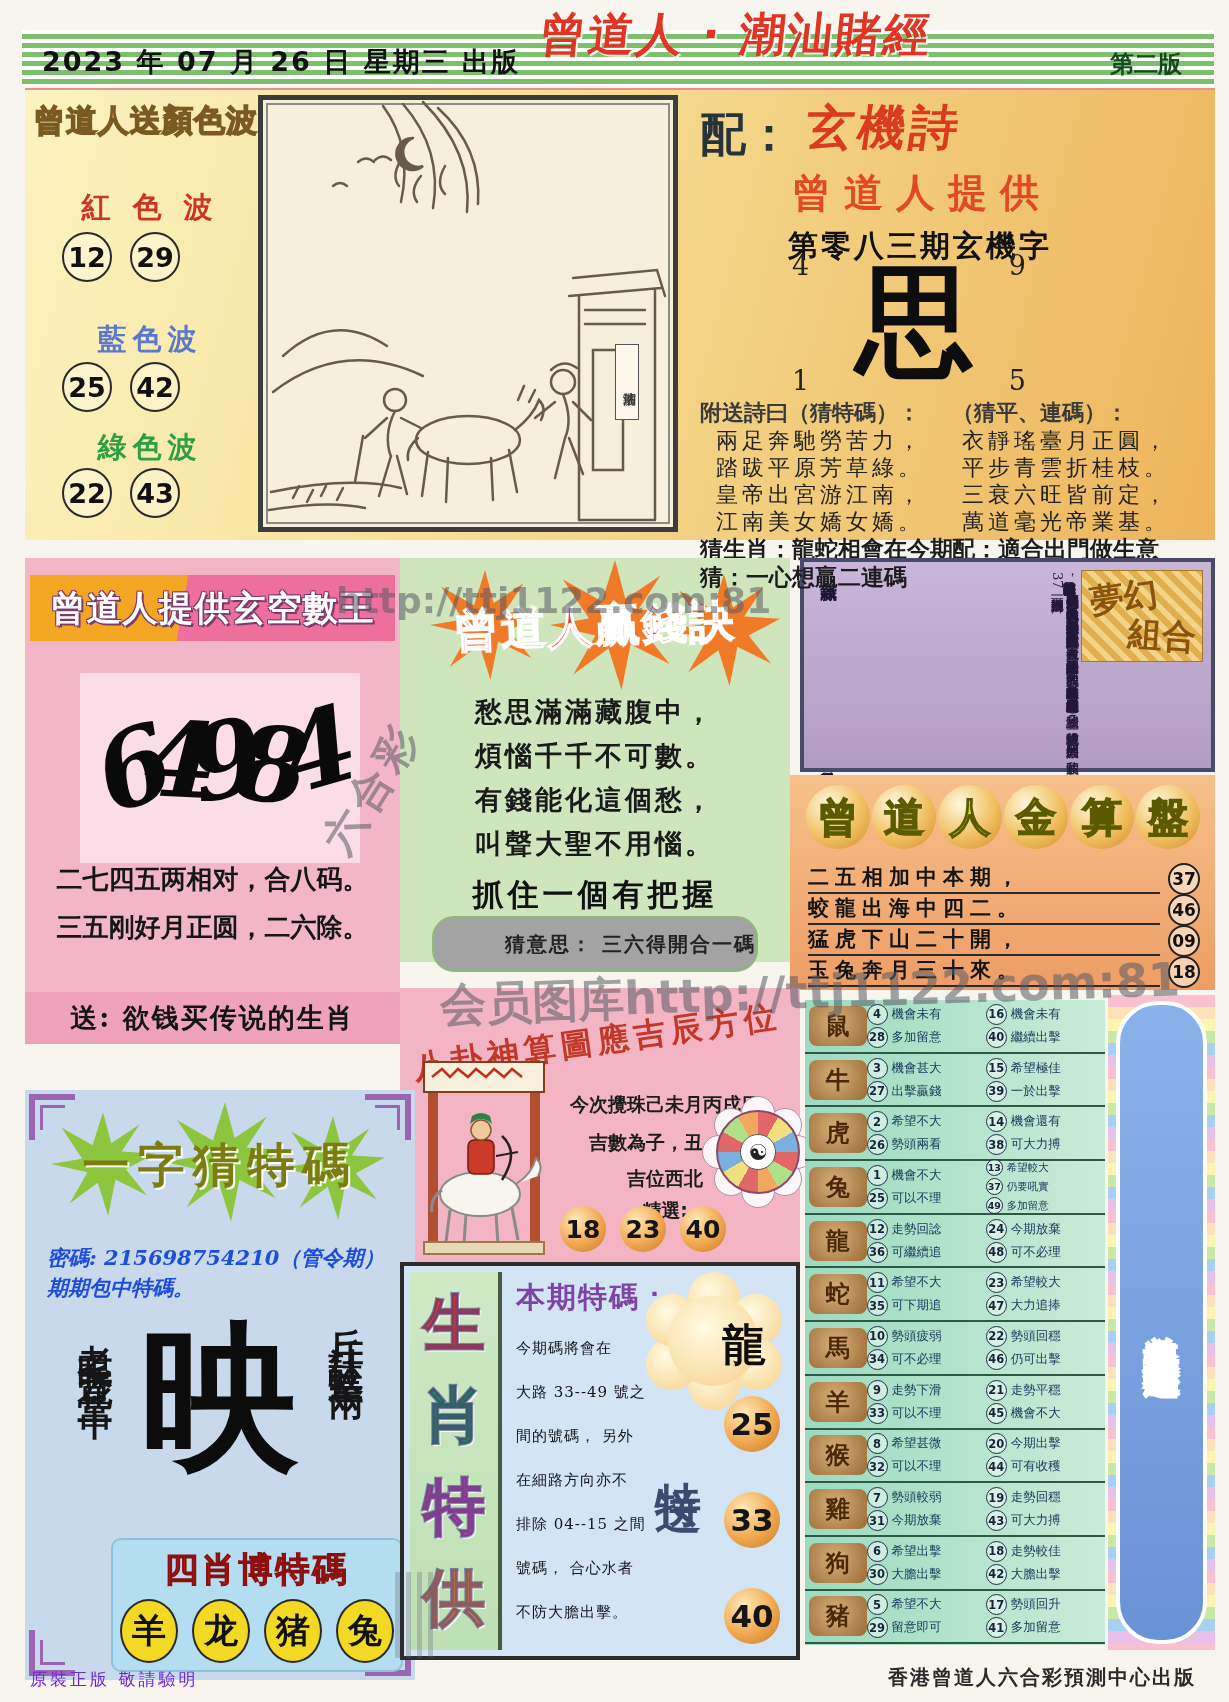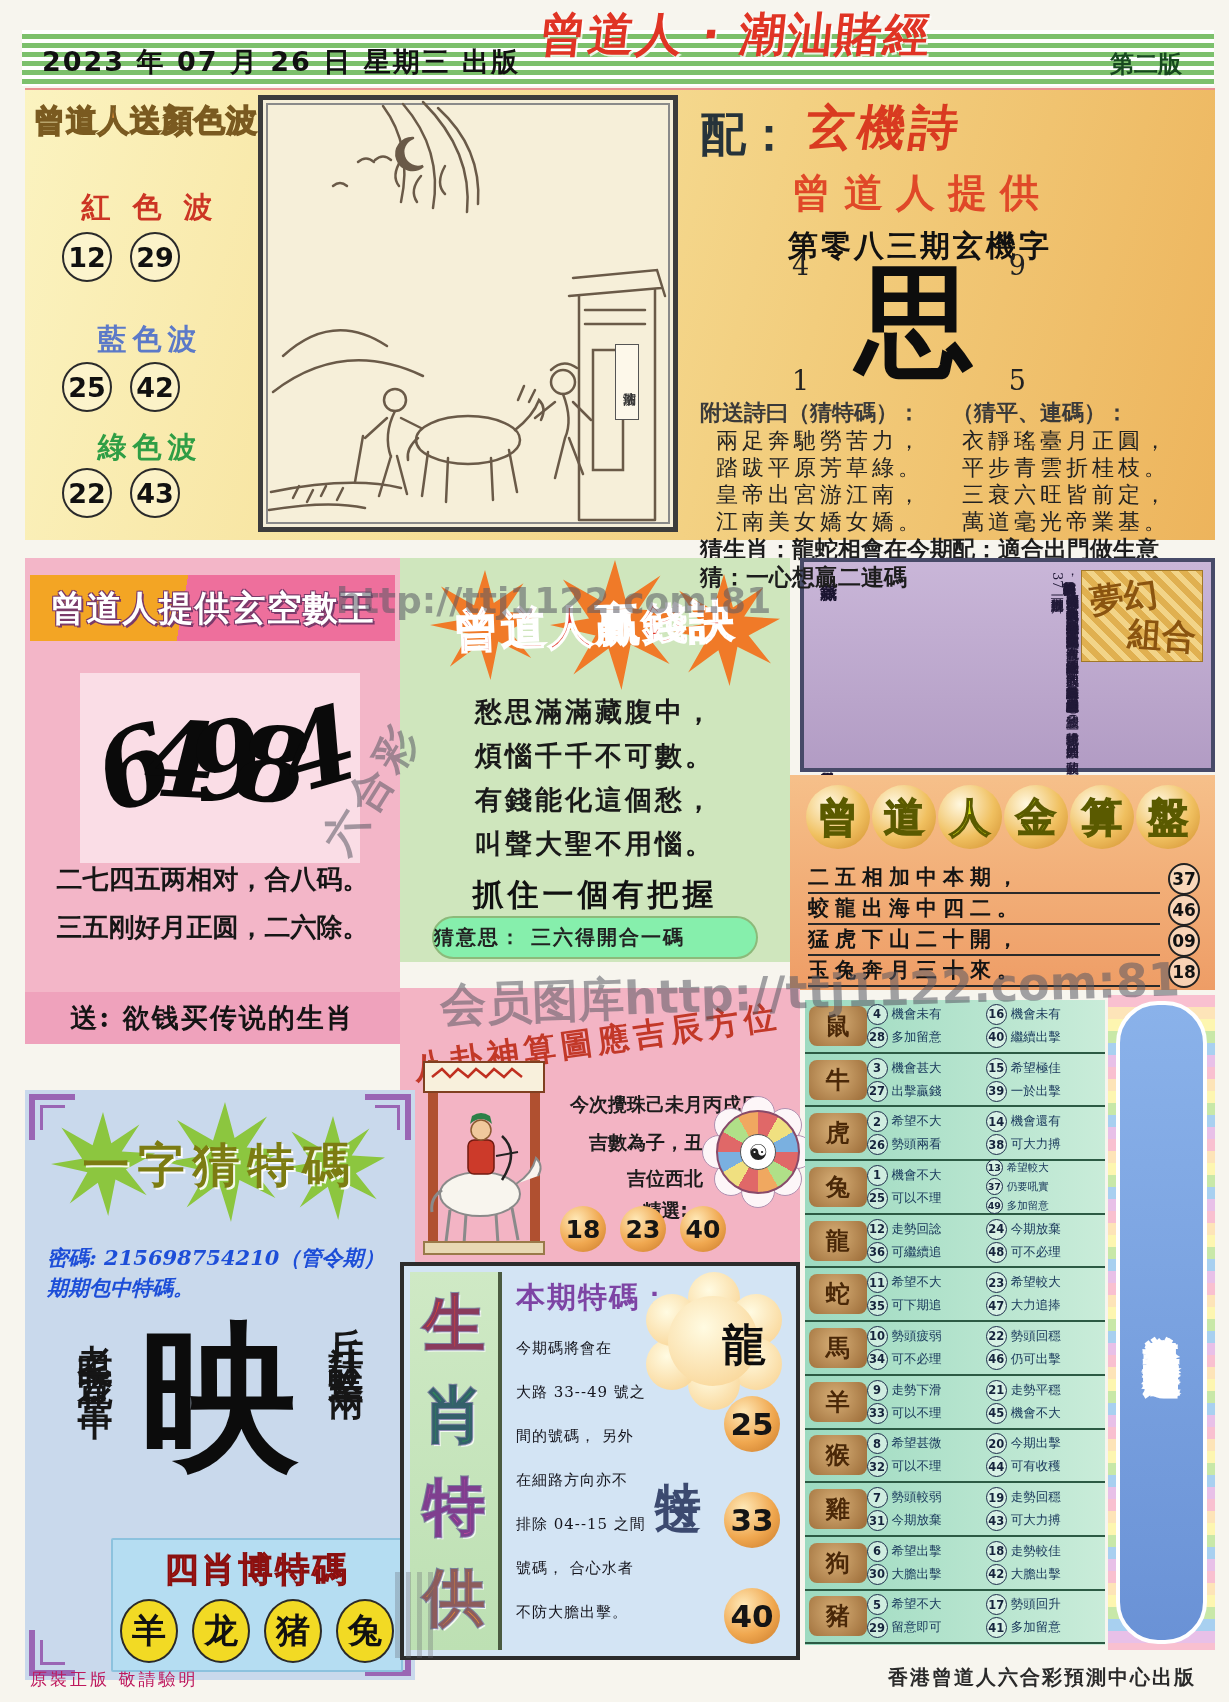--- a/index.html
+++ b/index.html
@@ -42,21 +42,21 @@
 .pk-line{width:100%;text-align:center;font-size:26px;font-weight:800;color:#161616;font-family:"DejaVu Serif",serif}
 .pk-strip{left:0;bottom:0;width:100%;height:52px;background:#efa2bc;display:flex;align-items:center;justify-content:center}
 .pk-strip span{font-size:27px;font-weight:800;color:#141414;font-family:"DejaVu Serif",serif;letter-spacing:2px}
 
 .gr-panel{left:400px;top:558px;width:390px;height:404px;background:#cfe6bd}
 .burst{clip-path:polygon(50% 0%,58% 30%,85% 12%,68% 38%,100% 40%,72% 55%,92% 80%,62% 65%,55% 100%,45% 68%,18% 88%,35% 58%,0% 50%,30% 45%,10% 15%,40% 32%);position:absolute}
 .b-or{background:#f07a28}
 .gr-title{left:0;top:38px;width:100%;text-align:center;font-size:45px;font-weight:900;color:#e23a2e;-webkit-text-stroke:1.5px #fff;letter-spacing:2px;transform:rotate(-2deg)}
 .gr-poem{width:100%;text-align:center;font-size:27px;font-weight:800;color:#1a1a1a;font-family:"DejaVu Serif",serif;letter-spacing:3px}
 .gr-slogan{left:0;top:316px;width:100%;text-align:center;font-size:31px;font-weight:900;color:#111;font-family:"DejaVu Serif",serif;letter-spacing:4px}
-.gr-pill{left:32px;top:358px;width:326px;height:43px;background:#86efac;border:2px solid #8cba7a;border-radius:22px;display:flex;align-items:center;justify-content:flex-start}
+.gr-pill{left:32px;top:358px;width:326px;height:56px;background:#a3a3a3;border:2px solid #8cba7a;border-radius:22px;display:flex;align-items:center;justify-content:flex-end}
 .gr-pill span{font-size:20px;font-weight:700;color:#222;font-family:"DejaVu Serif",serif;letter-spacing:2px}
 
 .dr-box{left:800px;top:558px;width:415px;height:214px;border:4px solid #474a68;background:linear-gradient(180deg,#c9b6d8,#b29cc4)}
 .dr-title{position:absolute;right:8px;top:8px;width:122px;height:92px;background:repeating-linear-gradient(45deg,#e0b050 0 6px,#f2d488 6px 12px);border:1px solid #a07828}
 .dr-t1{position:absolute;left:8px;top:4px;font-size:34px;font-weight:900;color:#8a5410;transform:rotate(-8deg)}
 .dr-t2{position:absolute;right:6px;bottom:2px;font-size:34px;font-weight:900;color:#8a5410;transform:rotate(4deg)}
 .dr-vert{writing-mode:vertical-rl;font-size:13px;line-height:1.18;color:#221a38;font-family:"DejaVu Serif",serif}
 .dr-p1{position:absolute;right:134px;top:10px;width:40px;height:196px}
 .dr-p2{position:absolute;left:60px;top:10px;width:216px;height:196px}
 .dr-win{position:absolute;left:14px;top:8px;writing-mode:vertical-rl;font-size:17px;font-weight:900;color:#1a1430}
@@ -84,21 +84,21 @@
 
 .oc-panel{left:25px;top:1090px;width:390px;height:590px;background:#c9d9ec}
 .corn{width:46px;height:46px}
 .corn:before{content:"";position:absolute;inset:0;border-top:6px solid #9a66b4;border-left:6px solid #9a66b4}
 .corn:after{content:"";position:absolute;top:11px;left:11px;width:22px;height:22px;border-top:3px solid #9a66b4;border-left:3px solid #9a66b4}
 .b-gr{background:#8cc63f}
 .oc-title{left:0;top:44px;width:100%;text-align:center;font-size:47px;font-weight:900;color:#7c7c12;letter-spacing:8px;text-shadow:2px 2px 0 rgba(255,255,255,.9)}
 .oc-code{left:22px;font-size:21px;font-weight:700;color:#1d4ed8;font-family:"DejaVu Serif",serif;font-style:italic}
 .oc-vert{writing-mode:vertical-rl;font-size:35px;font-weight:700;color:#161616;font-family:"DejaVu Serif",serif;letter-spacing:10px}
 .oc-big{left:0;top:228px;width:100%;text-align:center;font-size:158px;font-weight:900;color:#0c0c0c;font-family:"DejaVu Serif",serif;line-height:1}
-.four-box{left:86px;top:448px;width:292px;height:134px;background:#b5ddf2;border:2px solid #8cc2de;border-radius:2px}
+.four-box{left:86px;top:448px;width:292px;height:134px;background:#b5ddf2;border:2px solid #8cc2de;border-radius:10px}
 .four-title{width:100%;text-align:center;margin-top:7px;font-size:34px;font-weight:900;color:#e02a20;-webkit-text-stroke:1px #8a1010;letter-spacing:3px}
 .four-row{display:flex;justify-content:center;gap:14px;margin-top:6px}
 .four-oval{width:58px;height:64px;border-radius:50%;background:#f2da24;border:2px solid #2a2a2a;display:flex;align-items:center;justify-content:center;font-size:34px;font-weight:800;color:#111;font-family:"DejaVu Serif",serif}
 
 .sp-panel{left:400px;top:1262px;width:400px;height:398px;background:#d3e4f4;border:4px solid #2c2c2c}
 .sp-strip{position:absolute;left:6px;top:6px;bottom:6px;width:92px;background:linear-gradient(180deg,#cfe9c5,#bde0b3);border-right:4px solid #4a5a40;display:flex;flex-direction:column;align-items:center;justify-content:space-around;padding:6px 0}
 .sp-strip span{font-size:62px;font-weight:900;-webkit-text-stroke:2px rgba(60,50,130,.55);text-shadow:2px 2px 0 rgba(255,255,255,.8)}
 .g1{color:#e84830}.g2{color:#2a9a50}.g3{color:#d050a0}.g4{color:#f09030}
 .sp-head{position:absolute;left:112px;top:12px;font-size:29px;font-weight:900;color:#7d44a4;letter-spacing:2px}
 .sp-para{position:absolute;left:112px;top:60px;width:215px}
@@ -116,21 +116,21 @@
 .zl{display:flex;align-items:center;gap:4px}
 .zn{width:21px;height:21px;border:1.5px solid #1c2c4a;border-radius:50%;background:rgba(255,255,255,.45);display:flex;align-items:center;justify-content:center;font-size:11.5px;font-weight:800;color:#16243c;flex:none}
 .zt{font-size:12.5px;color:#17365a;font-family:"DejaVu Serif",serif;white-space:nowrap}
 .zl3 .zn{width:17px;height:17px;font-size:9.5px}
 .zl3 .zt{font-size:10.5px}
 
 .rb-strip{left:1108px;top:995px;width:107px;height:655px;background:repeating-linear-gradient(180deg,#f9c0d0 0 12px,#fde4b8 12px 24px,#fdf6b0 24px 36px,#c8e8a8 36px 48px,#a8d0f0 48px 60px,#e8c0e8 60px 72px)}
 .rb-box{position:absolute;left:8px;right:8px;top:6px;bottom:6px;border-radius:42px;background:linear-gradient(180deg,#8ab2ea,#6a92d6);border:4px solid #fff;display:flex;align-items:center;justify-content:center}
 .rb-box span{writing-mode:vertical-rl;font-size:36px;font-weight:900;color:#8a46b2;-webkit-text-stroke:1.5px #fff;line-height:1;letter-spacing:2px}
 
-.ft-l{left:30px;top:1668px;font-size:17px;color:#be185d;letter-spacing:3px}
+.ft-l{left:30px;top:1668px;font-size:17px;color:#6d28d9;letter-spacing:3px}
 .ft-r{left:888px;top:1664px;font-size:20px;font-weight:700;color:#2a2a2a;letter-spacing:2px}
 .wm{color:rgba(90,90,100,.55);font-weight:700;pointer-events:none}
 .wm1{left:336px;top:580px;font-size:36px}
 .wm2{left:440px;top:962px;font-size:46px;transform:rotate(-2deg);white-space:nowrap}
 .wm3{left:300px;top:760px;font-size:42px;transform:rotate(-58deg);letter-spacing:6px}
 .smudge{left:395px;top:1572px;width:42px;height:86px;background:repeating-linear-gradient(90deg,rgba(100,100,110,.5) 0 5px,transparent 5px 11px);opacity:.6}
 svg{display:block}
 </style>
 </head>
 <body>

